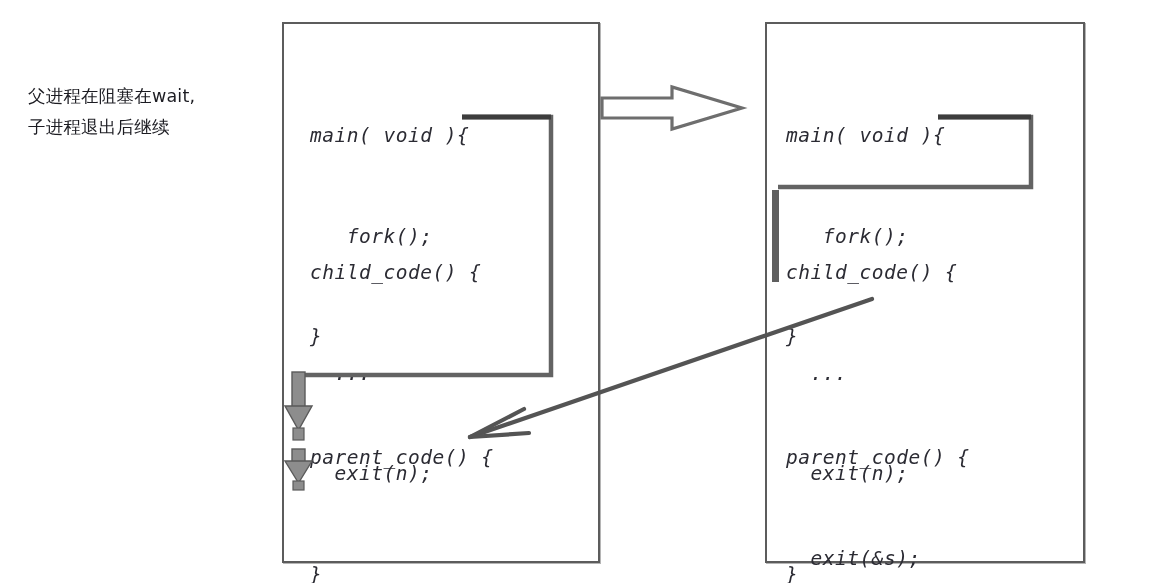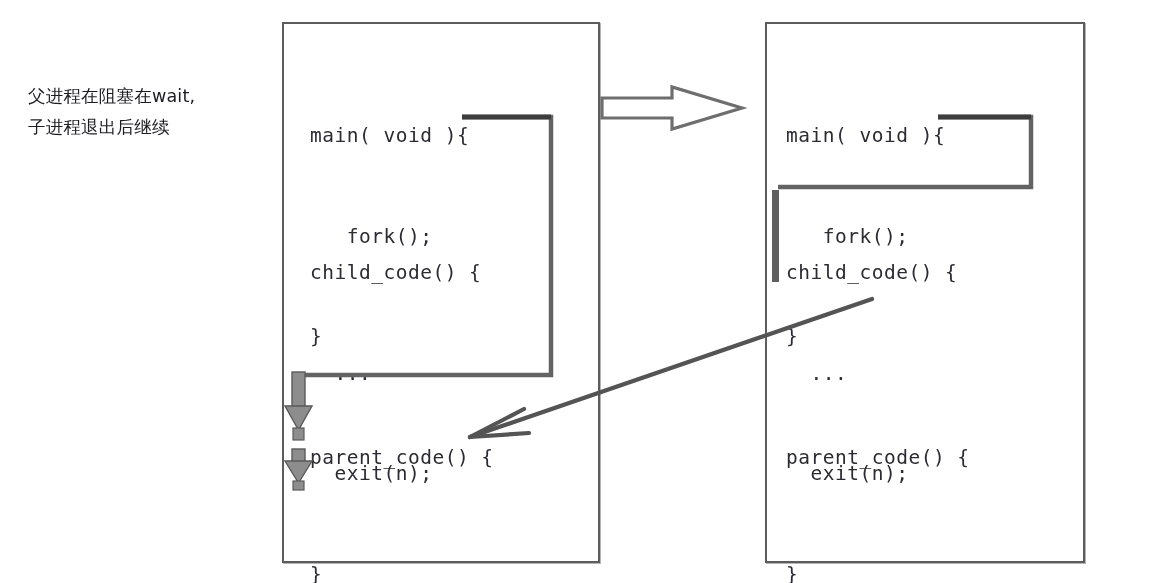--- a/index.html
+++ b/index.html
@@ -60,21 +60,21 @@
 
   .code-block {
     position: absolute;
     font-family: "DejaVu Sans Mono", "Liberation Mono", monospace;
     font-size: 19.5px;
     line-height: 33.5px;
     color: #2b2b33;
     white-space: pre;
     letter-spacing: 0.5px;
   }
-  .code-line { display: block; height: 33.5px; }
+  .code-line { display: block; height: 33.5px; font-style: italic; }
 
   
   #left-main   { left: 310px; top: 52px; }
   #left-child  { left: 310px; top: 189px; }
   #left-parent { left: 310px; top: 374px; }
 
   
   #right-main   { left: 786px; top: 52px; }
   #right-child  { left: 786px; top: 189px; }
   #right-parent { left: 786px; top: 374px; }
@@ -128,20 +128,21 @@
 
   <div class="code-block" id="right-child">
     <span class="code-line">child_code() {</span>
     <span class="code-line">  ...</span>
     <span class="code-line">  exit(n);</span>
     <span class="code-line">}</span>
   </div>
 
   <div class="code-block" id="right-parent">
     <span class="code-line">parent_code() {</span>
+    <span class="code-line">  exit(&amp;s);</span>
     
   </div>
 
   <svg id="overlay" viewBox="0 0 1170 583">
 
     <g>
       <path d="M 462 117 L 551 117 L 551 375 L 297 375" fill="none" stroke="#636363" stroke-width="4.5" stroke-linecap="butt"></path>
       <path d="M 462 117 L 551 117" fill="none" stroke="#3d3d3d" stroke-width="5" stroke-linecap="butt"></path>
     </g>
 

